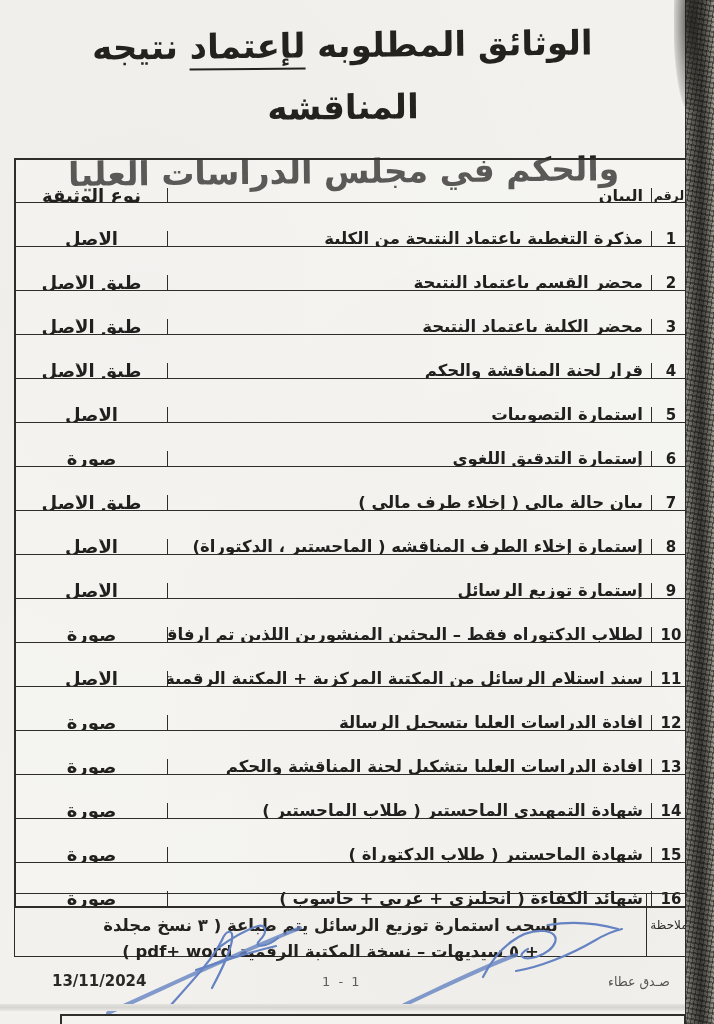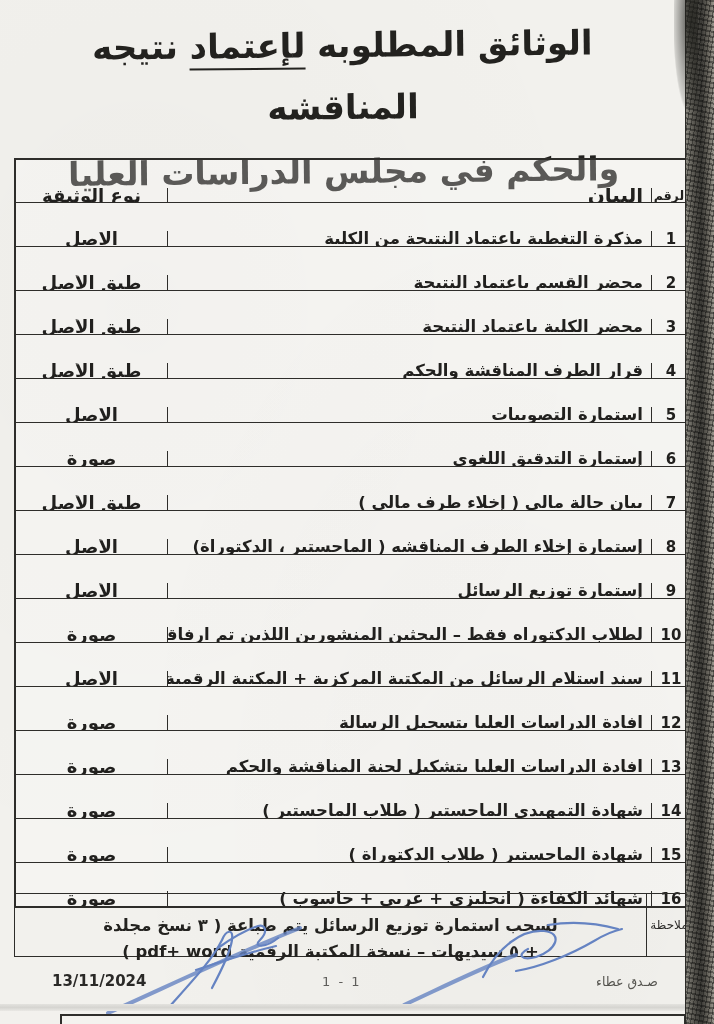--- a/index.html
+++ b/index.html
@@ -53,42 +53,42 @@
   .t-row{display:flex;height:43px;border-top:1.2px solid #2e2d2a;}
   .t-row.head{height:42px;border-top:none;}
   .cell{display:flex;align-items:center;box-sizing:border-box;overflow:hidden;margin-top:28px;}
   .cell + .cell{border-left:none;border-right:1.2px solid #2e2d2a;}
   .c-num{width:38px;justify-content:center;font-size:15px;font-weight:bold;flex:none;}
   .c-desc{width:484px;flex:none;justify-content:flex-start;
     padding:0 8px 0 0;font-size:16.5px;font-weight:bold;white-space:nowrap;}
   .c-type{width:152px;flex:none;justify-content:center;
     font-size:18px;font-weight:bold;white-space:nowrap;}
   .t-row.head .c-num{font-size:12.5px;}
-  .t-row.head .c-desc{font-size:20px;}
+  .t-row.head .c-desc{font-size:16px;}
   .t-row.head .c-type{font-size:18px;}
 
   
   .note-box{
     position:absolute;left:14px;top:893px;width:676px;height:62px;
     border:1.6px solid #2e2d2a;direction:rtl;display:flex;
   }
   .note-label{
     width:44px;flex:none;border-left:1.2px solid #2e2d2a;
     display:flex;align-items:center;justify-content:center;
     font-size:12px;color:#2a2927;
   }
   .note-content{
     flex:1;display:flex;flex-direction:column;align-items:center;justify-content:center;
     font-weight:bold;font-size:16.5px;line-height:26px;color:#23221f;margin-top:28px;
   }
 
   
   .f-date{position:absolute;left:52px;top:972px;font-size:15px;font-weight:bold;color:#2a2927;}
   .f-page{position:absolute;left:322px;top:974px;font-size:13px;color:#5f5e5b;letter-spacing:2px;}
-  .f-name{position:absolute;left:572px;top:974px;width:110px;text-align:center;
+  .f-name{position:absolute;left:584px;top:974px;width:110px;text-align:center;
     direction:rtl;font-size:12.5px;color:#55544f;}
 
   
   .sig{position:absolute;pointer-events:none;}
   .sig path{fill:none;stroke:#6583c2;stroke-linecap:round;}
   .sig .thick{stroke-width:4;opacity:.8;}
   .sig .thin{stroke-width:2.2;}
 
   
   .fold-shadow{position:absolute;left:0;right:0;top:1004px;height:7px;
@@ -123,21 +123,21 @@
       <div class="cell c-desc">محضر القسم باعتماد النتيجة</div>
       <div class="cell c-type">طبق الأصل</div>
     </div>
     <div class="t-row">
       <div class="cell c-num">3</div>
       <div class="cell c-desc">محضر الكلية باعتماد النتيجة</div>
       <div class="cell c-type">طبق الأصل</div>
     </div>
     <div class="t-row">
       <div class="cell c-num">4</div>
-      <div class="cell c-desc">قرار الطرف المناقشة والحكم</div>
+      <div class="cell c-desc">قرار لجنة المناقشة والحكم</div>
       <div class="cell c-type">طبق الأصل</div>
     </div>
     <div class="t-row">
       <div class="cell c-num">5</div>
       <div class="cell c-desc">استمارة التصويبات</div>
       <div class="cell c-type">الاصل</div>
     </div>
     <div class="t-row">
       <div class="cell c-num">6</div>
       <div class="cell c-desc">إستمارة التدقيق اللغوي</div>

